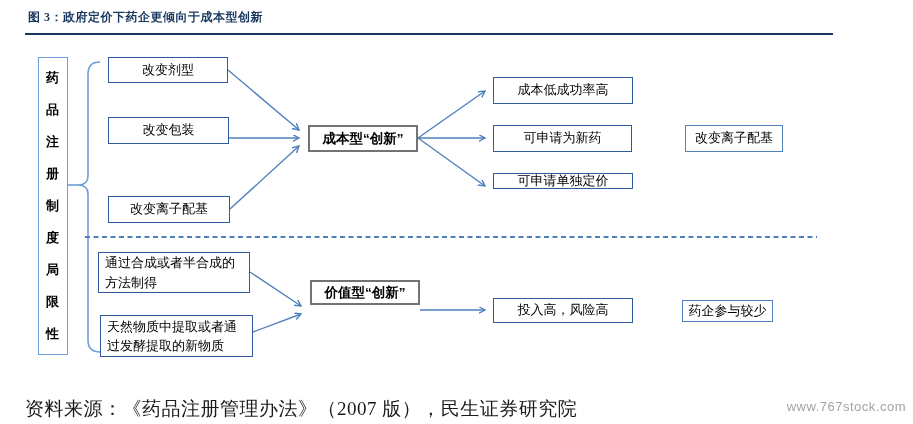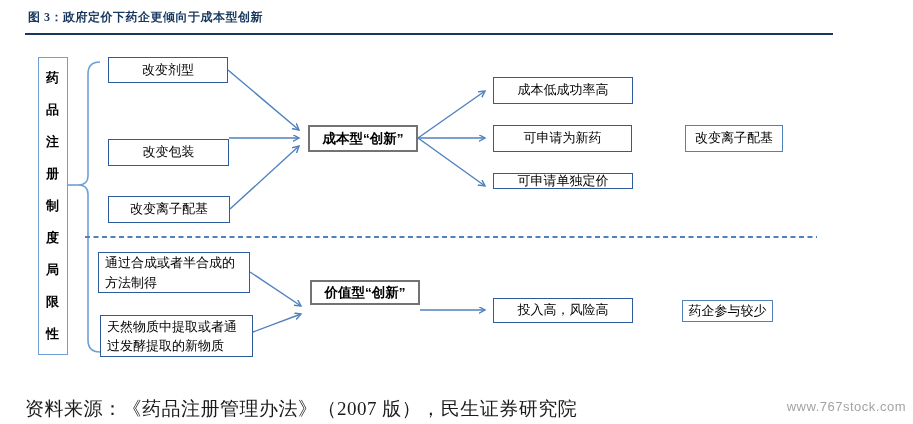--- a/index.html
+++ b/index.html
@@ -82,21 +82,21 @@
     <line x1="253" y1="332" x2="301" y2="314" stroke="#4f81bd" stroke-width="1.4" marker-end="url(#arrow)"></line>
 
     <line x1="420" y1="310" x2="485" y2="310" stroke="#4f81bd" stroke-width="1.4" marker-end="url(#arrow)"></line>
   </svg>
 
   <div class="side-box">
     <span>药品注册制度局限性</span>
   </div>
 
   <div class="box" style="left:108px; top:57px;  width:120px; height:26px;">改变剂型</div>
-  <div class="box" style="left:108px; top:139px; width:121px; height:27px;">改变包装</div>
+  <div class="box" style="left:108px; top:117px; width:121px; height:27px;">改变包装</div>
   <div class="box" style="left:108px; top:196px; width:122px; height:27px;">改变离子配基</div>
 
   <div class="box hub" style="left:308px; top:125px; width:110px; height:27px;">成本型“创新”</div>
 
   <div class="box" style="left:493px; top:77px;  width:140px; height:27px;">成本低成功率高</div>
   <div class="box" style="left:493px; top:125px; width:139px; height:27px;">可申请为新药</div>
   <div class="box" style="left:493px; top:173px; width:140px; height:16px;">可申请单独定价</div>
 
   <div class="box light" style="left:685px; top:125px; width:98px; height:27px;">改变离子配基</div>
 

